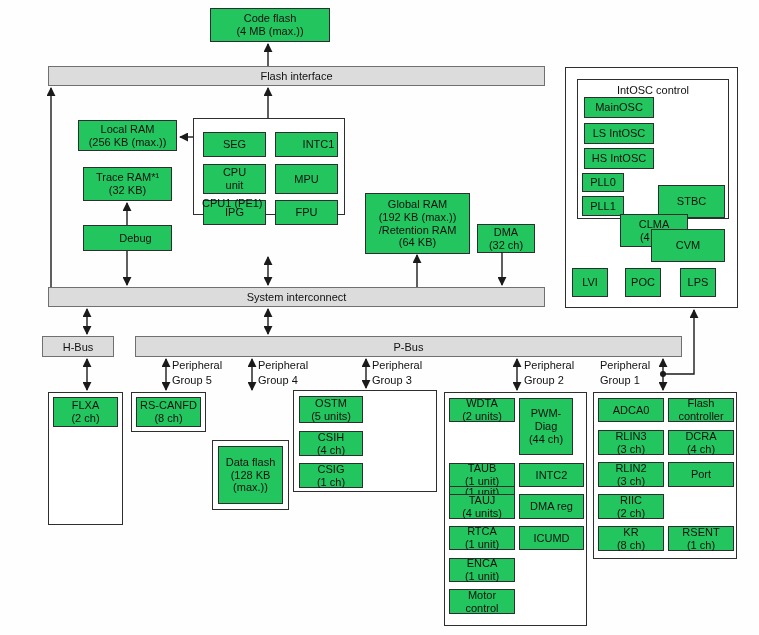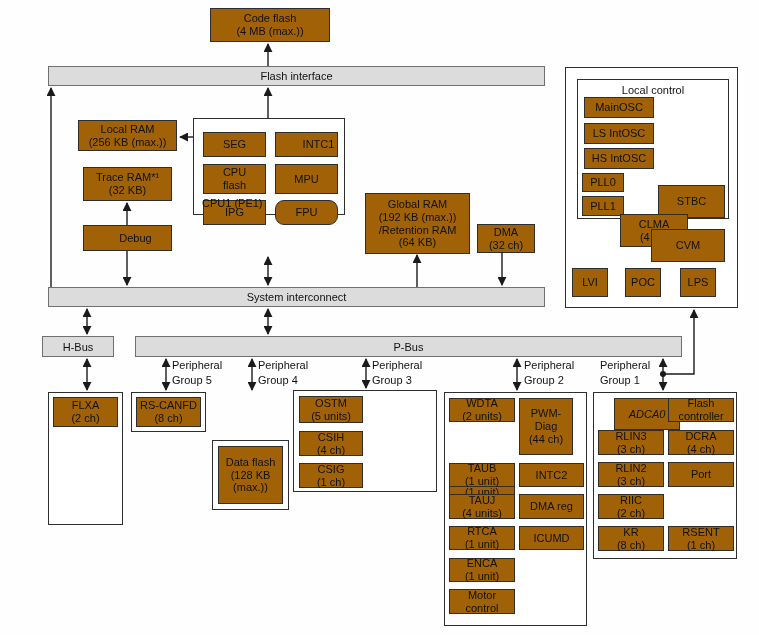--- a/index.html
+++ b/index.html
@@ -2,21 +2,21 @@
 <html><head>
 <meta charset="utf-8">
 <style>
   html,body { margin:0; padding:0; background:#ffffff; }
   #canvas {
     position:relative; width:759px; height:635px; background:#fefefe;
     font-family:"Liberation Sans","DejaVu Sans",sans-serif; color:#111;
     overflow:hidden;
   }
   .box {
-    position:absolute; background:#a16207; border:1.2px solid #2e2e2e;
+    position:absolute; background:#22c55e; border:1.2px solid #2e2e2e;
     display:flex; align-items:center; justify-content:center;
     text-align:center; white-space:pre-line; font-size:11px; line-height:1.18;
     box-sizing:border-box;
   }
   .container {
     position:absolute; background:#ffffff; border:1.5px solid #2e2e2e;
     box-sizing:border-box;
   }
   .bus {
     position:absolute; background:#dcdcdc; border:1px solid #707070;
@@ -77,37 +77,37 @@
   <div class="box" style="left:78px; top:120px; width:99px; height:31px;">Local RAM
 (256 KB (max.))</div>
   <div class="box" style="left:83px; top:167px; width:89px; height:34px;">Trace RAM*¹
 (32 KB)</div>
   <div class="box" style="left:83px; top:225px; width:89px; height:26px;padding-left:16px;">Debug</div>
 
   <div class="container" style="left:193px; top:118px; width:152px; height:97px;">
     <div class="box" style="left:9px;  top:13px; width:63px; height:25px;">SEG</div>
     <div class="box" style="left:81px; top:13px; width:63px; height:25px;padding-left:24px;">INTC1</div>
     <div class="box" style="left:9px;  top:45px; width:63px; height:30px;">CPU
-flash</div>
+unit</div>
     <div class="box" style="left:81px; top:45px; width:63px; height:30px;">MPU</div>
     <div class="box" style="left:9px;  top:81px; width:63px; height:25px;">IPG</div>
-    <div class="box" style="left:81px; top:81px; width:63px; height:25px;border-radius:9px;">FPU</div>
+    <div class="box" style="left:81px; top:81px; width:63px; height:25px;">FPU</div>
     <div class="cpu-label">CPU1 (PE1)</div>
   </div>
 
   <div class="box" style="left:365px; top:193px; width:105px; height:61px;">Global RAM
 (192 KB (max.))
 /Retention RAM
 (64 KB)</div>
   <div class="box" style="left:477px; top:224px; width:58px; height:29px;">DMA
 (32 ch)</div>
 
   <div class="container" style="left:565px; top:67px; width:173px; height:241px;">
     <div class="container" style="left:11px; top:11px; width:152px; height:140px; border-width:1.2px;">
-      <div class="sc-title">Local control</div>
+      <div class="sc-title">IntOSC control</div>
       <div class="box" style="left:6px; top:17px; width:70px; height:21px;">MainOSC</div>
       <div class="box" style="left:6px; top:43px; width:70px; height:21px;">LS IntOSC</div>
       <div class="box" style="left:6px; top:68px; width:70px; height:21px;">HS IntOSC</div>
       <div class="box" style="left:4px; top:93px; width:42px; height:19px;">PLL0</div>
       <div class="box" style="left:4px; top:116px; width:42px; height:20px;">PLL1</div>
       <div class="box" style="left:80px; top:105px; width:67px; height:33px;">STBC</div>
     </div>
     <div class="box" style="left:6px; top:146px; width:68px; height:33px;margin-left:48px;">CLMA
 (4 ch)</div>
     <div class="box" style="left:85px; top:161px; width:74px; height:33px;">CVM</div>
@@ -172,21 +172,21 @@
     <div class="box" style="left:4px; top:196px; width:66px; height:25px;">Motor
 control</div>
     <div class="box" style="left:74px; top:5px;   width:54px; height:57px;">PWM-Diag
 (44 ch)</div>
     <div class="box" style="left:74px; top:70px;  width:65px; height:24px;">INTC2</div>
     <div class="box" style="left:74px; top:101px; width:65px; height:25px;">DMA reg</div>
     <div class="box" style="left:74px; top:133px; width:65px; height:24px;">ICUMD</div>
   </div>
 
   <div class="container" style="left:593px; top:392px; width:144px; height:167px;">
-    <div class="box" style="left:20px; top:5px;   width:66px; height:32px;font-style:italic;">ADCA0</div>
+    <div class="box" style="left:4px; top:5px;   width:66px; height:24px;">ADCA0</div>
     <div class="box" style="left:4px; top:37px;  width:66px; height:25px;">RLIN3
 (3 ch)</div>
     <div class="box" style="left:4px; top:69px;  width:66px; height:25px;">RLIN2
 (3 ch)</div>
     <div class="box" style="left:4px; top:101px; width:66px; height:25px;">RIIC
 (2 ch)</div>
     <div class="box" style="left:4px; top:133px; width:66px; height:25px;">KR
 (8 ch)</div>
     <div class="box" style="left:74px; top:5px;   width:66px; height:24px;">Flash
 controller</div>

